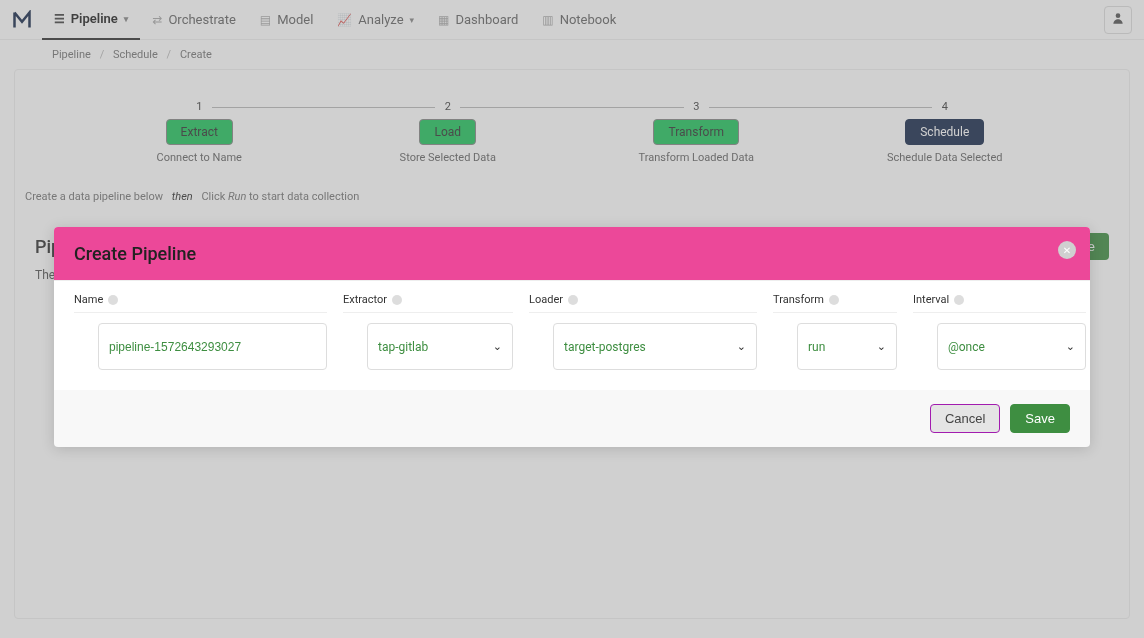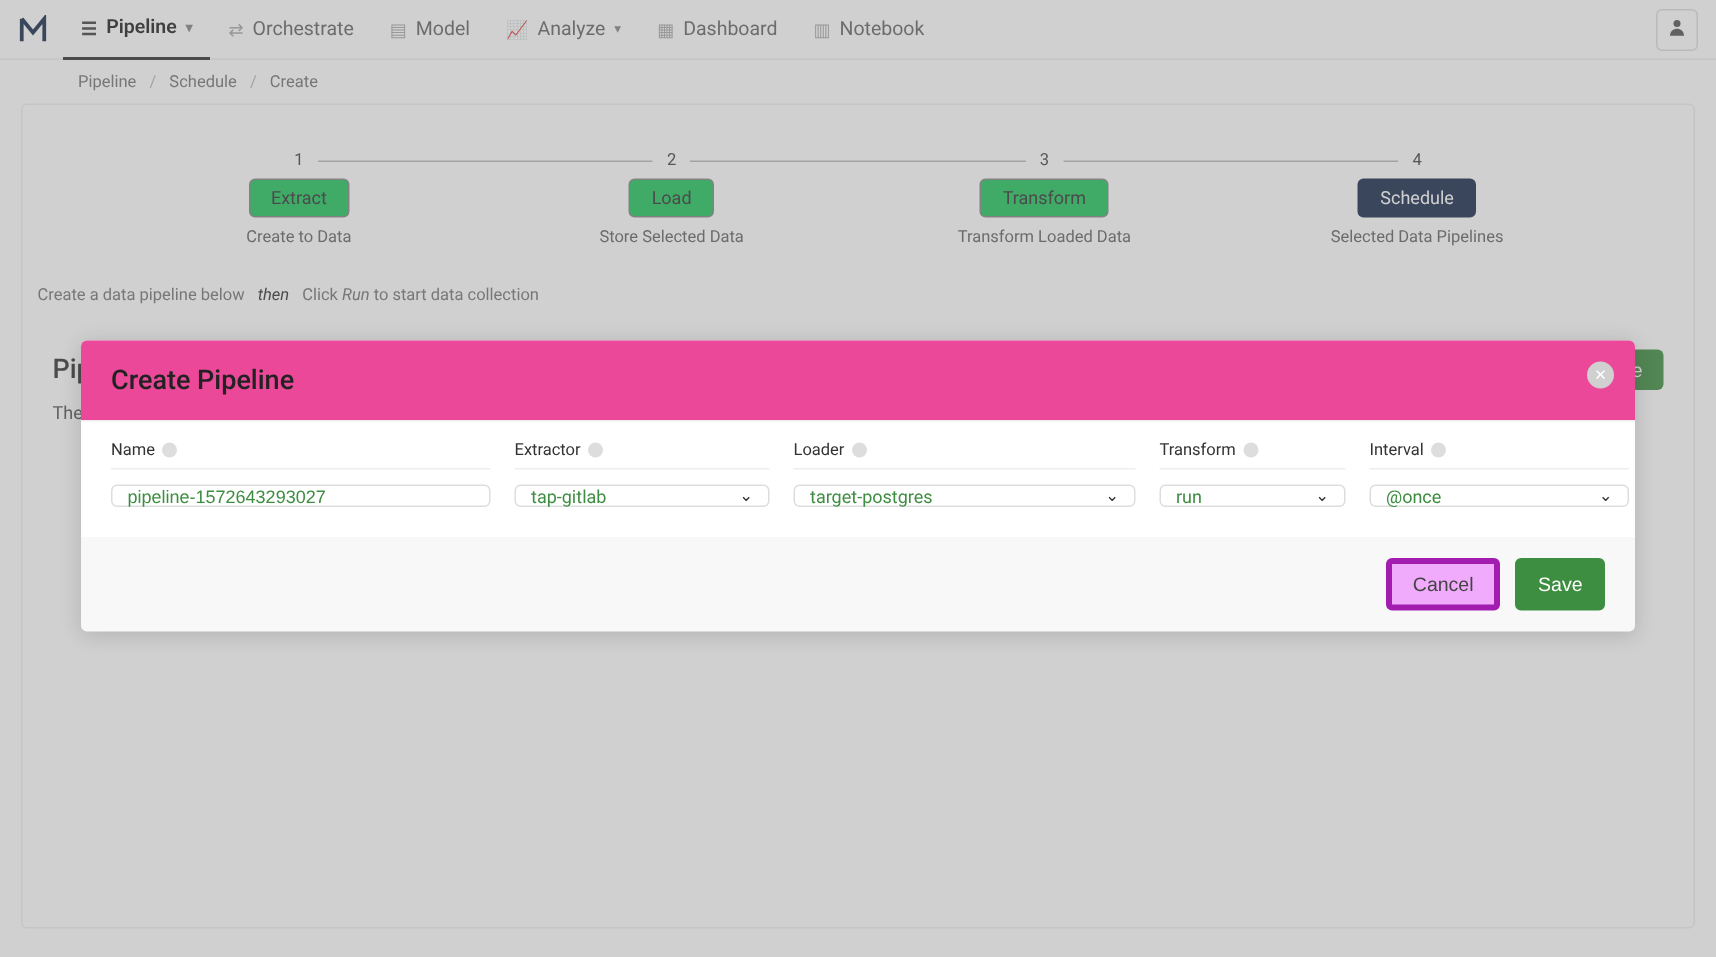--- a/index.html
+++ b/index.html
@@ -148,38 +148,39 @@
   border-bottom:1px solid #eee;
   display:flex; align-items:center;
 }
 .info-dot {
   display:inline-block; width:10px;height:10px; border-radius:50%;
   background:#ddd; margin-left:5px;
 }
 .field-row.inputs { margin-top:10px; }
 .inp, .sel {
   border:1px solid #ddd; border-radius:4px;
-  height:15px; padding: 0 10px;
+  height:47px; padding: 0 10px;
   font-size:12px;
   display:flex; align-items:center; justify-content:space-between;
   color:#3e8e41;
   background:#fff;
+  margin-left:24px;
 }
 .inp input {
   border:none; outline:none; width:100%;
   font-size:12px; color:#3e8e41; background:transparent;
 }
 .sel { cursor:pointer; }
 .sel .chev2 { color:#333; font-size:11px; }
 .modal-footer {
   padding: 14px 20px;
   display:flex; justify-content:flex-end; gap:10px;
 }
 .btn { padding:6px 14px; font-size:13px; border-radius:4px; cursor:pointer; }
-.btn-cancel { background:#f0abfc; border:4px solid #a21caf; color:#444; }
+.btn-cancel { background:#e5e5e5; border:1px solid #a21caf; color:#444; }
 .btn-save { background:#3e8e41; border:1px solid #3e8e41; color:#ffffff; }
 </style>
 </head>
 <body>
 
 <div class="topnav">
   <span class="logo">
     <svg viewBox="0 0 24 24" fill="none" stroke="currentColor" stroke-width="3">
         <path d="M3 3 v18 M3 3 L12 14 L21 3 v18"></path>
       </svg>
@@ -227,38 +228,38 @@
   <span class="sep">/</span>
   <span>Create</span>
 </div>
 
 <div class="main-area">
   <div class="stepper">
     <div class="step">
       <div class="num">1</div>
       <div class="step-line"></div>
       <div class="step-btn">Extract</div>
-      <div class="step-sub">Create to Data</div>
+      <div class="step-sub">Connect to Name</div>
     </div>
     <div class="step">
       <div class="num">2</div>
       <div class="step-line"></div>
       <div class="step-btn">Load</div>
       <div class="step-sub">Store Selected Data</div>
     </div>
     <div class="step">
       <div class="num">3</div>
       <div class="step-line"></div>
       <div class="step-btn">Transform</div>
       <div class="step-sub">Transform Loaded Data</div>
     </div>
     <div class="step">
       <div class="num">4</div>
       <div class="step-btn active">Schedule</div>
-      <div class="step-sub">Selected Data Pipelines</div>
+      <div class="step-sub">Schedule Data Selected</div>
     </div>
   </div>
 
   <div class="hint">
     <span>Create a data pipeline below</span>
     <span class="then">then</span>
     <span>Click</span>
     <span class="run">Run</span>
     <span>to start data collection</span>
   </div>

